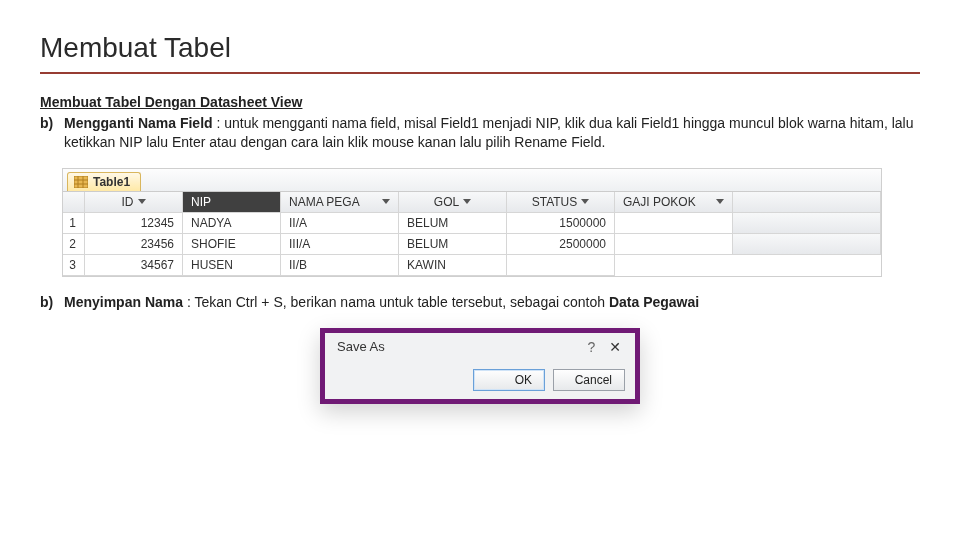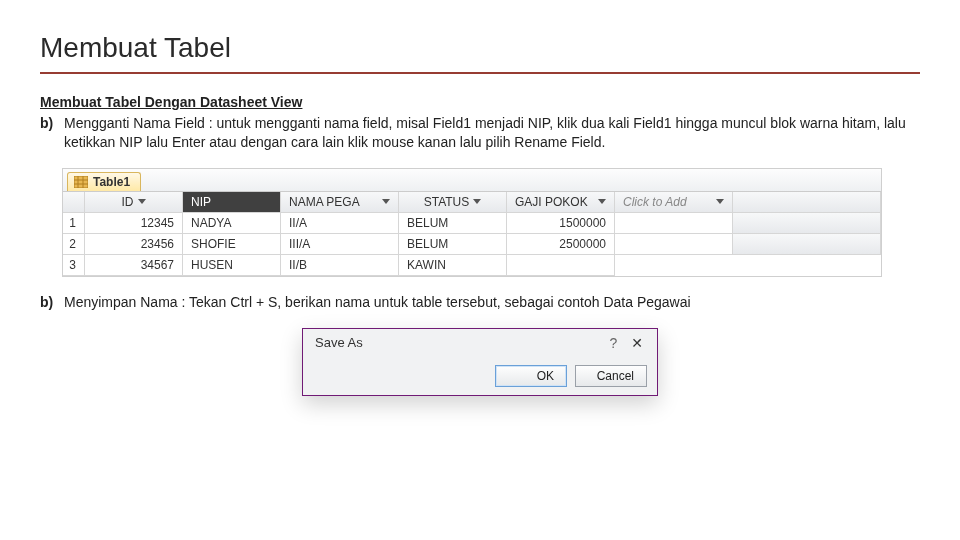--- a/index.html
+++ b/index.html
@@ -4,39 +4,39 @@
 <style>
   * { box-sizing: border-box; margin: 0; padding: 0; }
   body { width: 960px; height: 540px; background: #fff; font-family: "Segoe UI", Arial, sans-serif; color: #222; }
   .slide { padding: 32px 40px 20px 40px; }
   .title { font-size: 28px; font-weight: 300; color: #2a2a2a; margin-bottom: 8px; }
   .hr { border: none; border-top: 2px solid #973c32; margin-bottom: 20px; }
   .section-head { font-weight: 700; text-decoration: underline; font-size: 14px; margin-bottom: 4px; }
   .bullet-row { display: flex; font-size: 14px; line-height: 1.35; margin-bottom: 16px; }
   .bullet-letter { font-weight: 700; width: 24px; flex-shrink: 0; }
   .bullet-body { flex: 1; }
-  .bullet-lead { font-weight: 400; margin-top: 36px; }
+  .bullet-lead { font-weight: 700; margin-top: 36px; }
 
   
   .ds-wrap { margin: 0 0 16px 22px; width: 820px; border: 1px solid #cfcfcf; font-family: "Segoe UI", Tahoma, sans-serif; font-size: 12px; color: #333; }
   .ds-tabbar { background: linear-gradient(#fdfdfd,#eef0f2); padding: 3px 4px 0 4px; border-bottom: 1px solid #ccc; }
   .ds-tab { display: inline-flex; align-items: center; gap: 5px; background: linear-gradient(#fff8e6,#ffe9a6); border: 1px solid #d9b65d; border-bottom: none; border-radius: 3px 3px 0 0; padding: 2px 10px 2px 6px; font-weight: 700; color: #333; }
   .tab-icon svg { display:block; }
   .ds-grid { display: grid; grid-template-columns: 22px 98px 98px 118px 108px 108px 118px 1fr; }
   .ds-cell { border-right: 1px solid #d6d6d6; border-bottom: 1px solid #d6d6d6; padding: 3px 8px 3px 8px; background: #fff; white-space: nowrap; overflow: hidden; display:flex; align-items:center; }
   .hdr { background: linear-gradient(#f7f8f9,#e7e9ec); font-weight: 400; color: #333; position: relative; justify-content: space-between; }
   .hdr-center { justify-content:center; text-align:center; }
   .hdr .drop { width:0;height:0;border-left:4px solid transparent;border-right:4px solid transparent;border-top:5px solid #555; flex-shrink:0; margin-left:4px;}
   .rowhead { background: linear-gradient(#f7f8f9,#e7e9ec); padding:0; }
   .num { text-align: right; justify-content:flex-end; }
   .nip-hdr { background: #404040; color: #fff; }
   .cta { color: #888; font-style: italic; }
 
   
-  .dlg-wrap { margin: 10px auto 0 auto; width: 356px; border: 1px solid #701a75; background: #f1f2f3; font-family: "Segoe UI", Tahoma, sans-serif; font-size: 12px; box-shadow: 0 8px 22px rgba(0,0,0,.18); }
+  .dlg-wrap { margin: 10px auto 0 auto; width: 320px; border: 5px solid #701a75; background: #f1f2f3; font-family: "Segoe UI", Tahoma, sans-serif; font-size: 12px; box-shadow: 0 8px 22px rgba(0,0,0,.18); }
   .dlg-title { display:flex; align-items:center; padding: 6px 8px 6px 12px; color:#333; font-size:13px; }
   .dlg-title .spacer { flex:1; }
   .dlg-help { padding:0 8px; color:#666; font-size:14px; }
   .dlg-close { padding:0 6px; font-size:14px; color:#333; }
   .dlg-body { padding: 6px 12px 10px 12px; background:#fff; border-top:1px solid #ddd; border-bottom:1px solid #ddd; }
   .dlg-label { font-size:12px; margin-bottom:3px; }
   .dlg-label .ul { text-decoration: underline; }
   .dlg-input { width:100%; border:1px solid #848c94; padding:3px 5px; font-family:inherit; font-size:13px; background:#fff; }
   .dlg-btnrow { display:flex; justify-content:flex-end; gap:8px; padding:8px 10px; }
   .dlg-btn { min-width:72px; padding:3px 12px; border:1px solid #9aa0a8; background:linear-gradient(#fefefe,#e7e9eb); font-size:12px; text-align:right; }
@@ -81,29 +81,29 @@
           <span class="drop"></span>
         </div>
       <div class="ds-cell hdr nip-hdr">
           <span>NIP</span>
         </div>
       <div class="ds-cell hdr">
           <span>NAMA PEGA</span>
           <span class="drop"></span>
         </div>
       <div class="ds-cell hdr hdr-center">
+          <span>GOL</span>
+          <span class="drop"></span>
+        </div>
+      <div class="ds-cell hdr hdr-center">
           <span>STATUS</span>
           <span class="drop"></span>
         </div>
       <div class="ds-cell hdr">
           <span>GAJI POKOK</span>
-          <span class="drop"></span>
-        </div>
-      <div class="ds-cell hdr cta">
-          <span>Click to Add</span>
           <span class="drop"></span>
         </div>
 
       <div class="ds-cell rowhead"></div>
       <div class="ds-cell num">1</div>
       <div class="ds-cell num">12345</div>
       <div class="ds-cell">NADYA</div>
       <div class="ds-cell">II/A</div>
       <div class="ds-cell">BELUM</div>
       <div class="ds-cell num">1500000</div>

